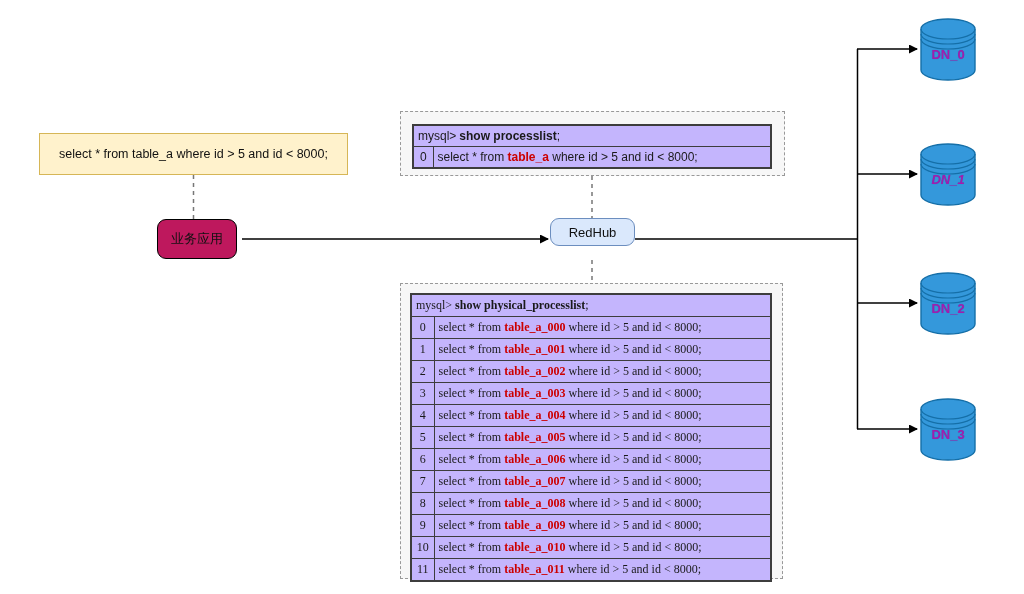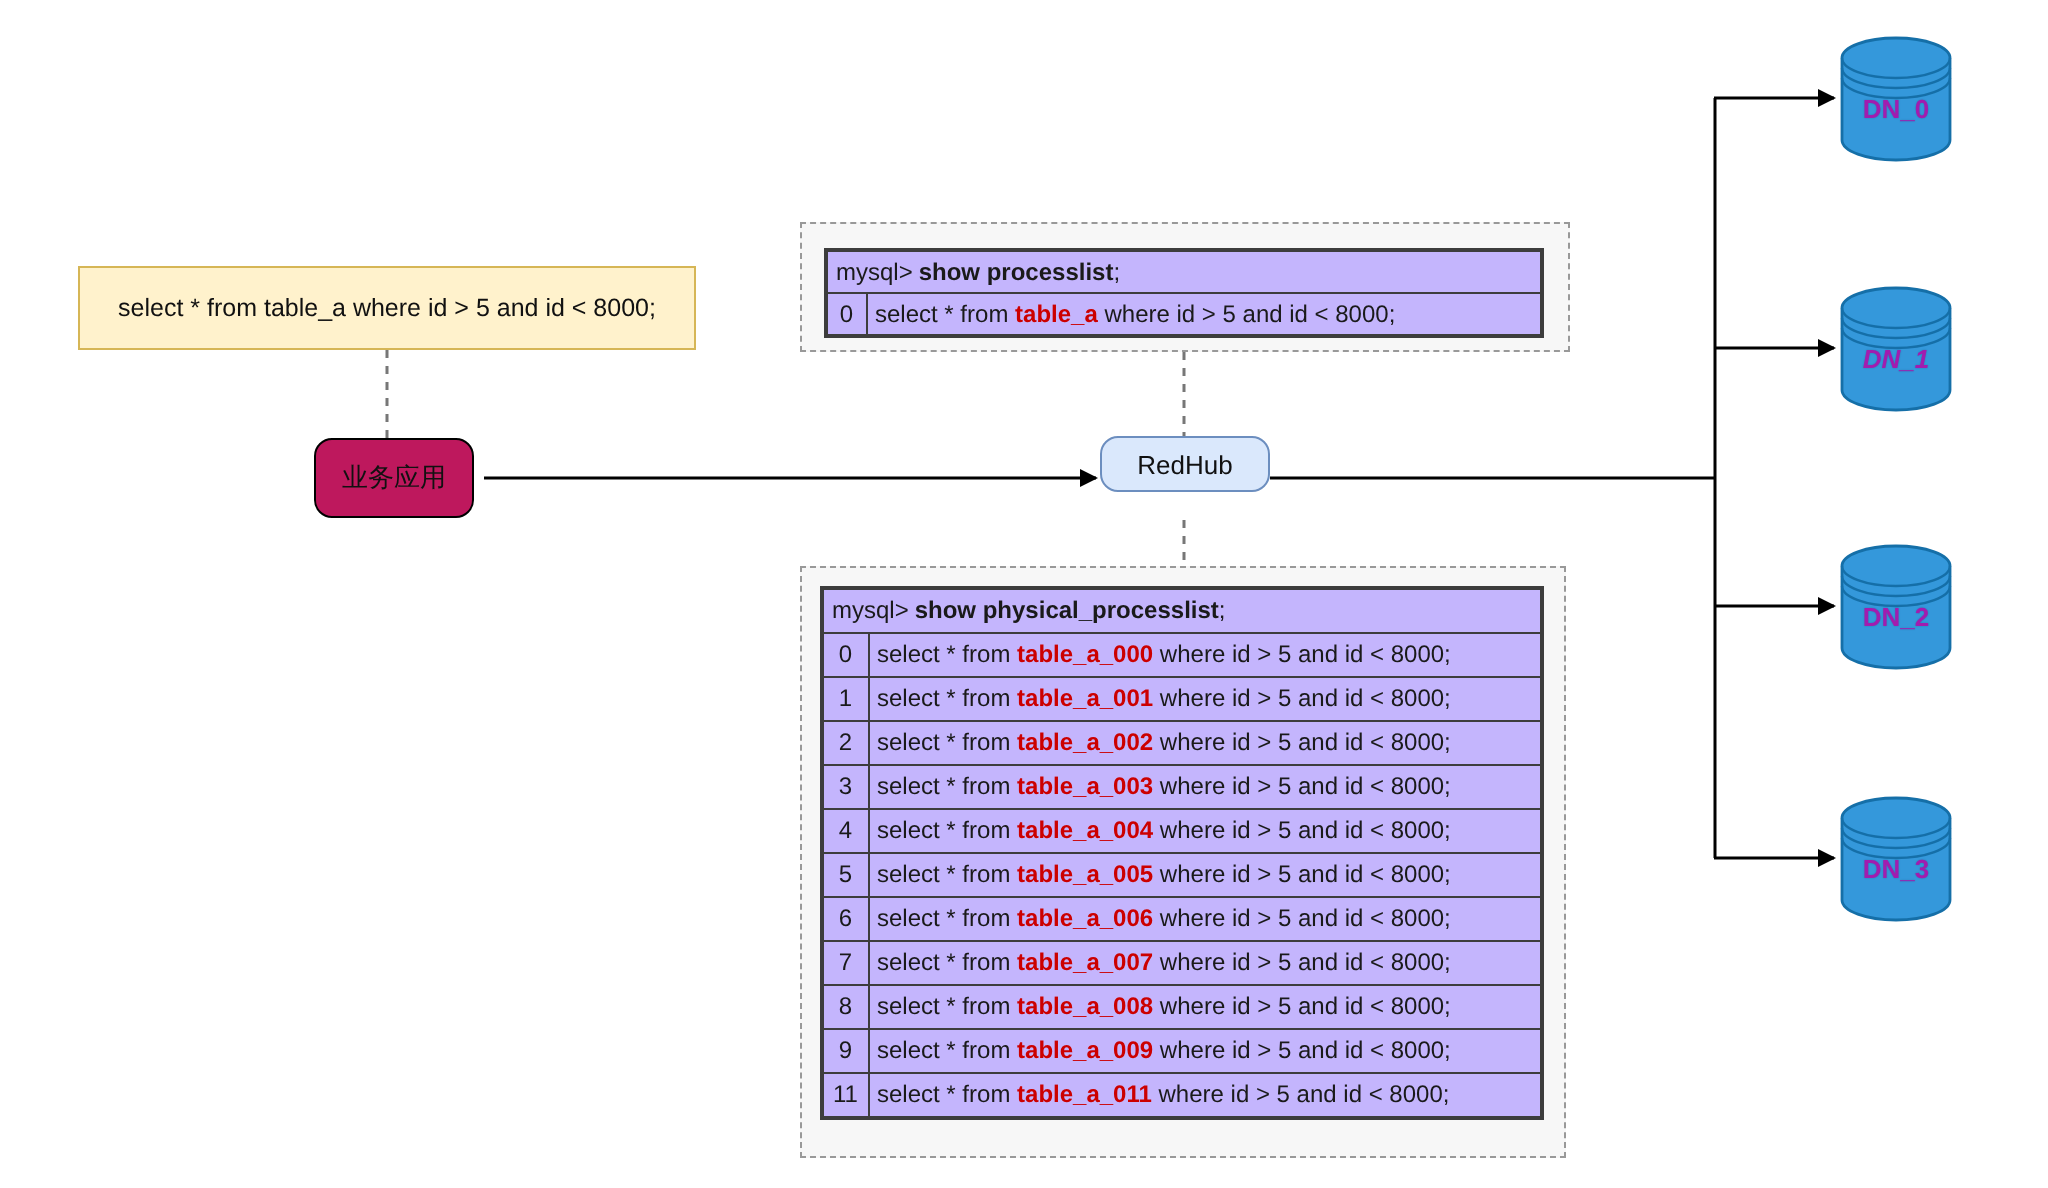--- a/index.html
+++ b/index.html
@@ -70,21 +70,21 @@
   .ptable th, .ptable td {
     border: 1px solid #3d3d3d;
     font-weight: normal;
     text-align: left;
     padding: 0 4px;
     height: 20px;
     line-height: 20px;
     white-space: nowrap;
     overflow: hidden;
   }
-  .panel.physical .ptable th, .panel.physical .ptable td { height: 21px; line-height: 21px; }
+  .panel.physical .ptable th, .panel.physical .ptable td { height: 21px; line-height: 21px; font-family: Liberation Serif, serif; }
   .ptable th { font-size: 12px; }
   .ptable th b, .ptable .tbl { font-weight: bold; }
   .ptable td.rid { text-align: center; padding: 0 2px; }
   .panel.logical  col.c-id { width: 20px; }
   .panel.physical col.c-id { width: 23px; }
   .prompt { margin-right: 3px; }
   .tbl { color: var(--table-red); }
 
   
   .dn {
@@ -215,20 +215,24 @@
     </tr>
           <tr>
       <td class="rid">8</td>
       <td class="rq"><span>select * from </span><b class="tbl">table_a_008</b><span> where id &gt; 5 and id &lt; 8000;</span></td>
     </tr>
           <tr>
       <td class="rid">9</td>
       <td class="rq"><span>select * from </span><b class="tbl">table_a_009</b><span> where id &gt; 5 and id &lt; 8000;</span></td>
     </tr>
           <tr>
+      <td class="rid">10</td>
+      <td class="rq"><span>select * from </span><b class="tbl">table_a_010</b><span> where id &gt; 5 and id &lt; 8000;</span></td>
+    </tr>
+          <tr>
       <td class="rid">11</td>
       <td class="rq"><span>select * from </span><b class="tbl">table_a_011</b><span> where id &gt; 5 and id &lt; 8000;</span></td>
     </tr>
         </tbody>
     </table>
   </div>
 
   <div id="dn-column">
       <div class="dn" style="top: 18px;">
       <svg width="56" height="63" viewBox="0 0 56 63">

